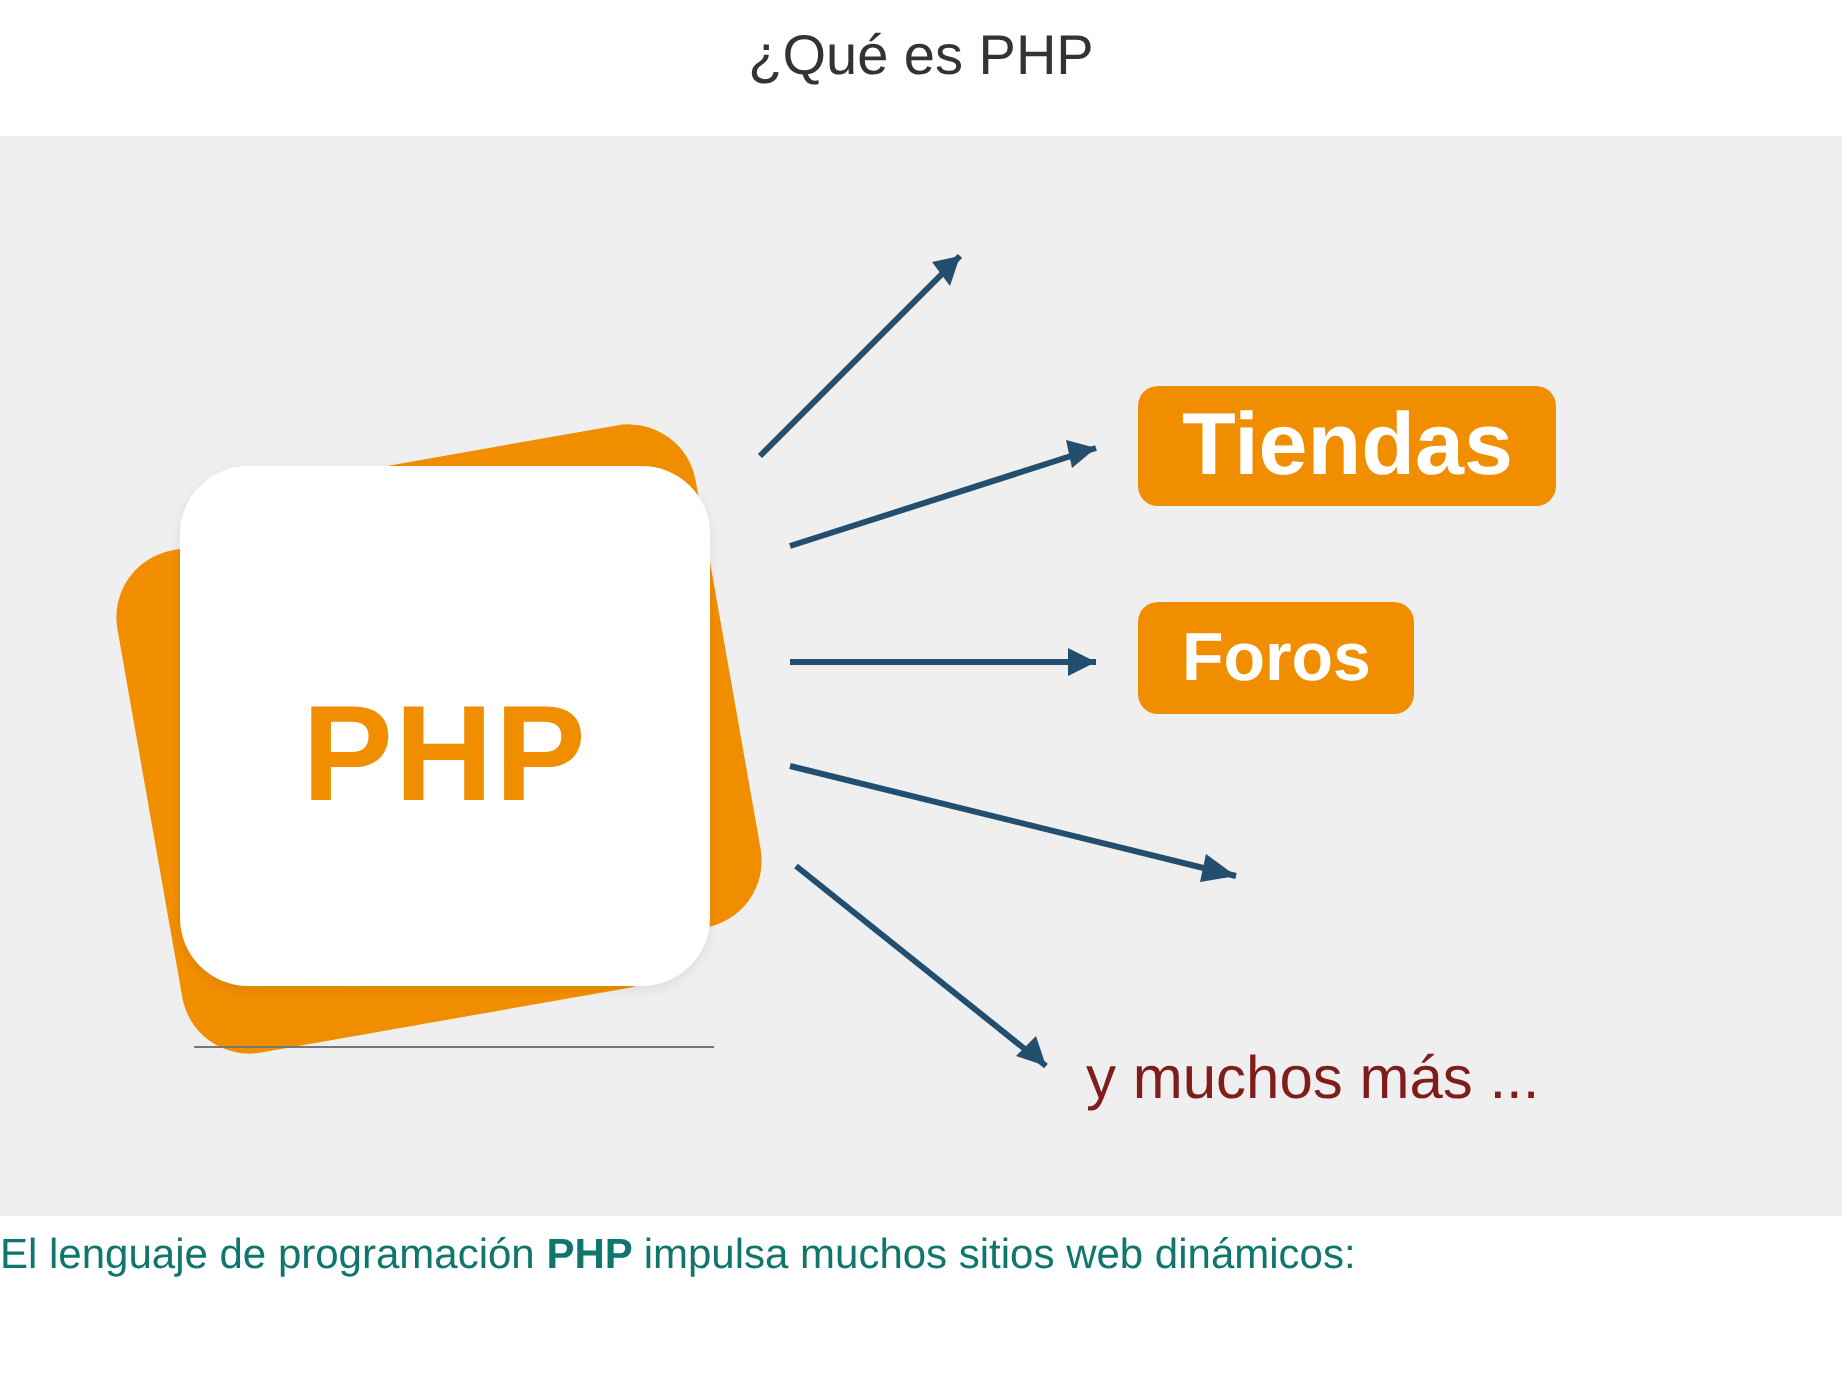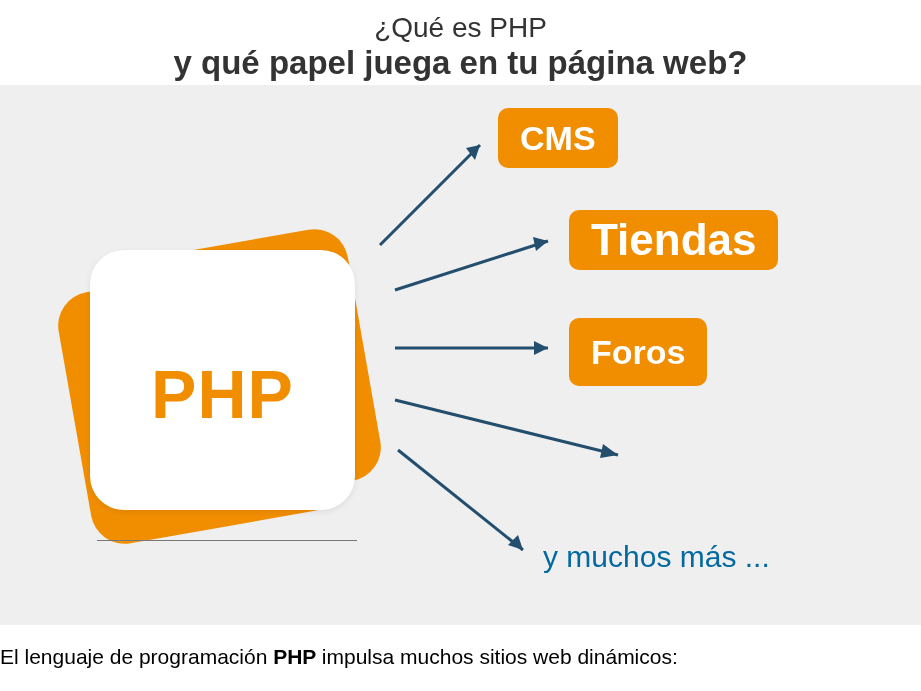--- a/index.html
+++ b/index.html
@@ -1,55 +1,54 @@
 <!DOCTYPE html>
 <html><head>
 <meta charset="utf-8">
 <style>
 *{margin:0;padding:0;box-sizing:border-box}
 body{font-family:"Helvetica Neue",Arial,sans-serif;background:#fff;width:921px;color:#333}
 .page{width:921px;padding:0 0 20px 0}
-.heading{text-align:center;padding:12px 0 3px 0}
+.heading{text-align:center;padding:12px 0 24px 0}
 .heading .line1{font-size:28px;font-weight:400;color:#333}
 .heading .line2{font-size:33px;font-weight:700;color:#333}
 .diagram{background:#efefef;height:540px;position:relative}
 
 .php-stack{position:absolute;left:85px;top:165px;width:285px;height:285px}
 .tile{position:absolute;border-radius:34px}
 .tile-back-1{width:255px;height:255px;left:-12px;top:24px;background:#F18E00;transform:rotate(-10deg)}
 .tile-back-2{width:255px;height:255px;left:26px;top:-6px;background:#F18E00;transform:rotate(-10deg)}
 .tile-front{width:265px;height:260px;left:5px;top:0px;background:#fff;box-shadow:0 2px 6px rgba(0,0,0,0.08)}
 .tile-front .php-text{position:absolute;left:0;right:0;top:105px;text-align:center;font-size:68px;font-weight:800;color:#F18E00;letter-spacing:1px}
 .underline{position:absolute;left:97px;top:455px;width:260px;height:1px;background:#777}
 
 .badge{position:absolute;background:#F18E00;color:#fff;font-weight:700;border-radius:10px;display:flex;align-items:center;justify-content:center;padding:0 22px}
 .badge span{white-space:nowrap}
 .badge-cms{left:498px;top:23px;height:60px;font-size:34px}
 .badge-tiendas{left:569px;top:125px;height:60px;font-size:44px}
-.badge-foros{left:569px;top:233px;height:68px;font-size:34px}
+.badge-foros{left:569px;top:233px;height:56px;font-size:34px}
 .badge-wikis{left:638px;top:340px;height:60px;font-size:34px}
 
-.more{position:absolute;left:543px;top:455px;color:#0369a1;font-size:30px;font-weight:400}
+.more{position:absolute;left:543px;top:455px;color:#7f1d1d;font-size:30px;font-weight:400}
 
 .arrow-svg{position:absolute;left:0;top:0;width:921px;height:540px;pointer-events:none}
 .arrow-svg line{stroke:#234E6E;stroke-width:3}
 .arrow-svg polygon{fill:#234E6E}
 
-.footer{padding:16px 0 0 0;font-size:21px;color:#000000;line-height:1.5}
+.footer{padding:4px 0 0 0;font-size:21px;color:#0f766e;line-height:1.5}
 .footer .l{display:block}
 .footer .l strong{font-weight:700}
 </style>
 </head>
 <body>
 
 <div class="page">
 
   <div class="heading">
     <div class="line1">¿Qué es PHP</div>
-    <div class="line2">y qué papel juega en tu página web?</div>
   </div>
 
   <div class="diagram">
 
     <div class="php-stack">
       <div class="tile tile-back-1"></div>
       <div class="tile tile-back-2"></div>
       <div class="tile tile-front">
         <div class="php-text">PHP</div>
       </div>
@@ -72,23 +71,20 @@
       <g>
         <line x1="395" y1="315" x2="618" y2="370"></line>
         <polygon points="618,370 603,359 600,373"></polygon>
       </g>
       <g>
         <line x1="398" y1="365" x2="523" y2="465"></line>
         <polygon points="523,465 518,450 508,460"></polygon>
       </g>
     </svg>
 
-    <div class="badge badge-cms">
-      <span>CMS</span>
-    </div>
     <div class="badge badge-tiendas">
       <span>Tiendas</span>
     </div>
     <div class="badge badge-foros">
       <span>Foros</span>
     </div>
 
     <div class="more">y muchos más ...</div>
 
   </div>

